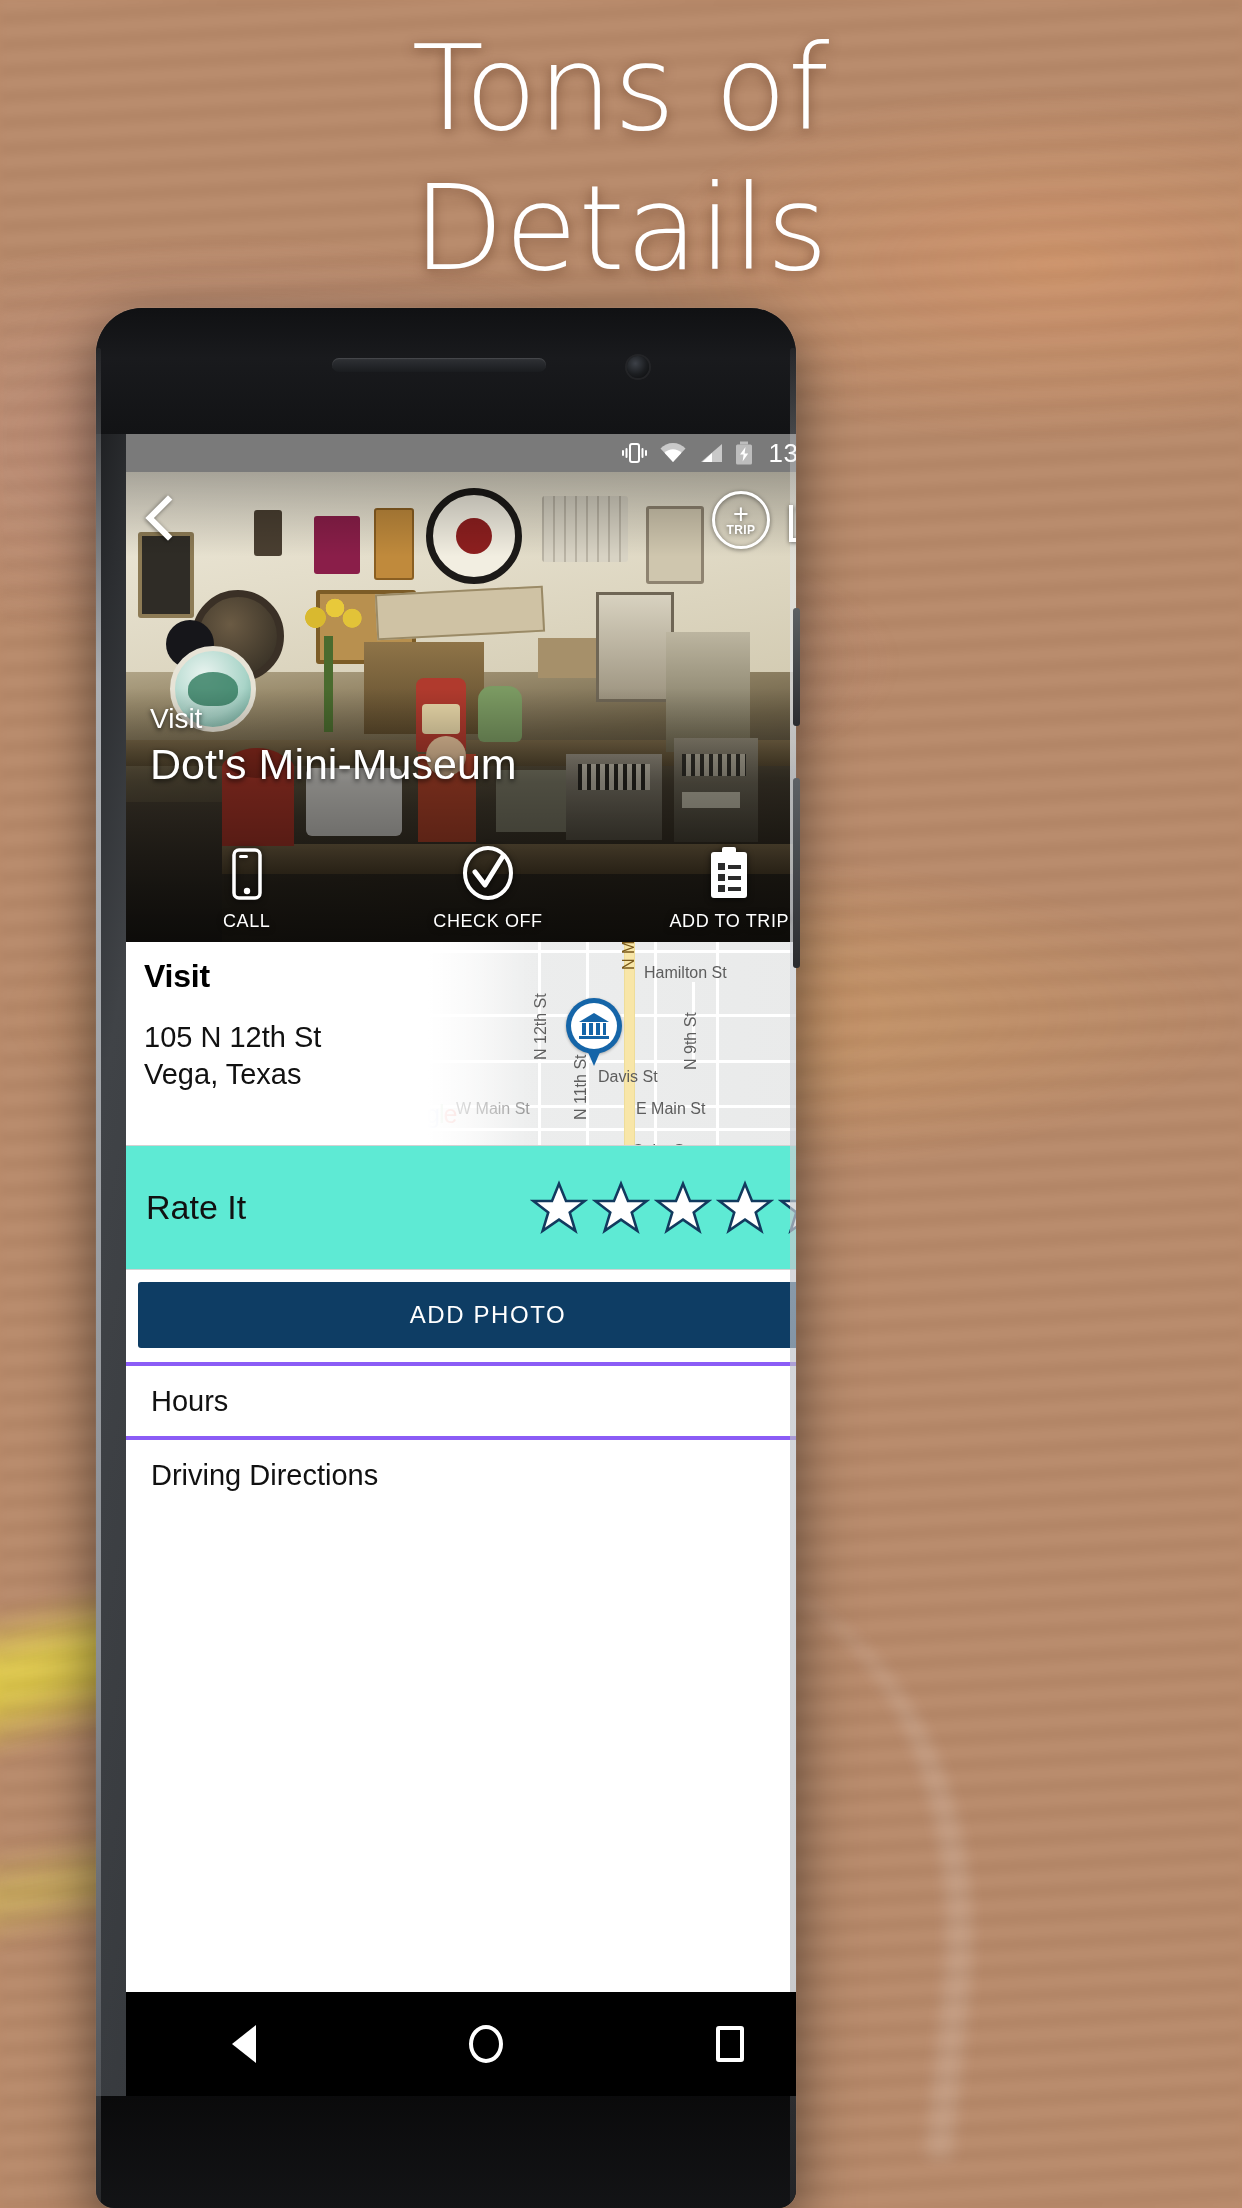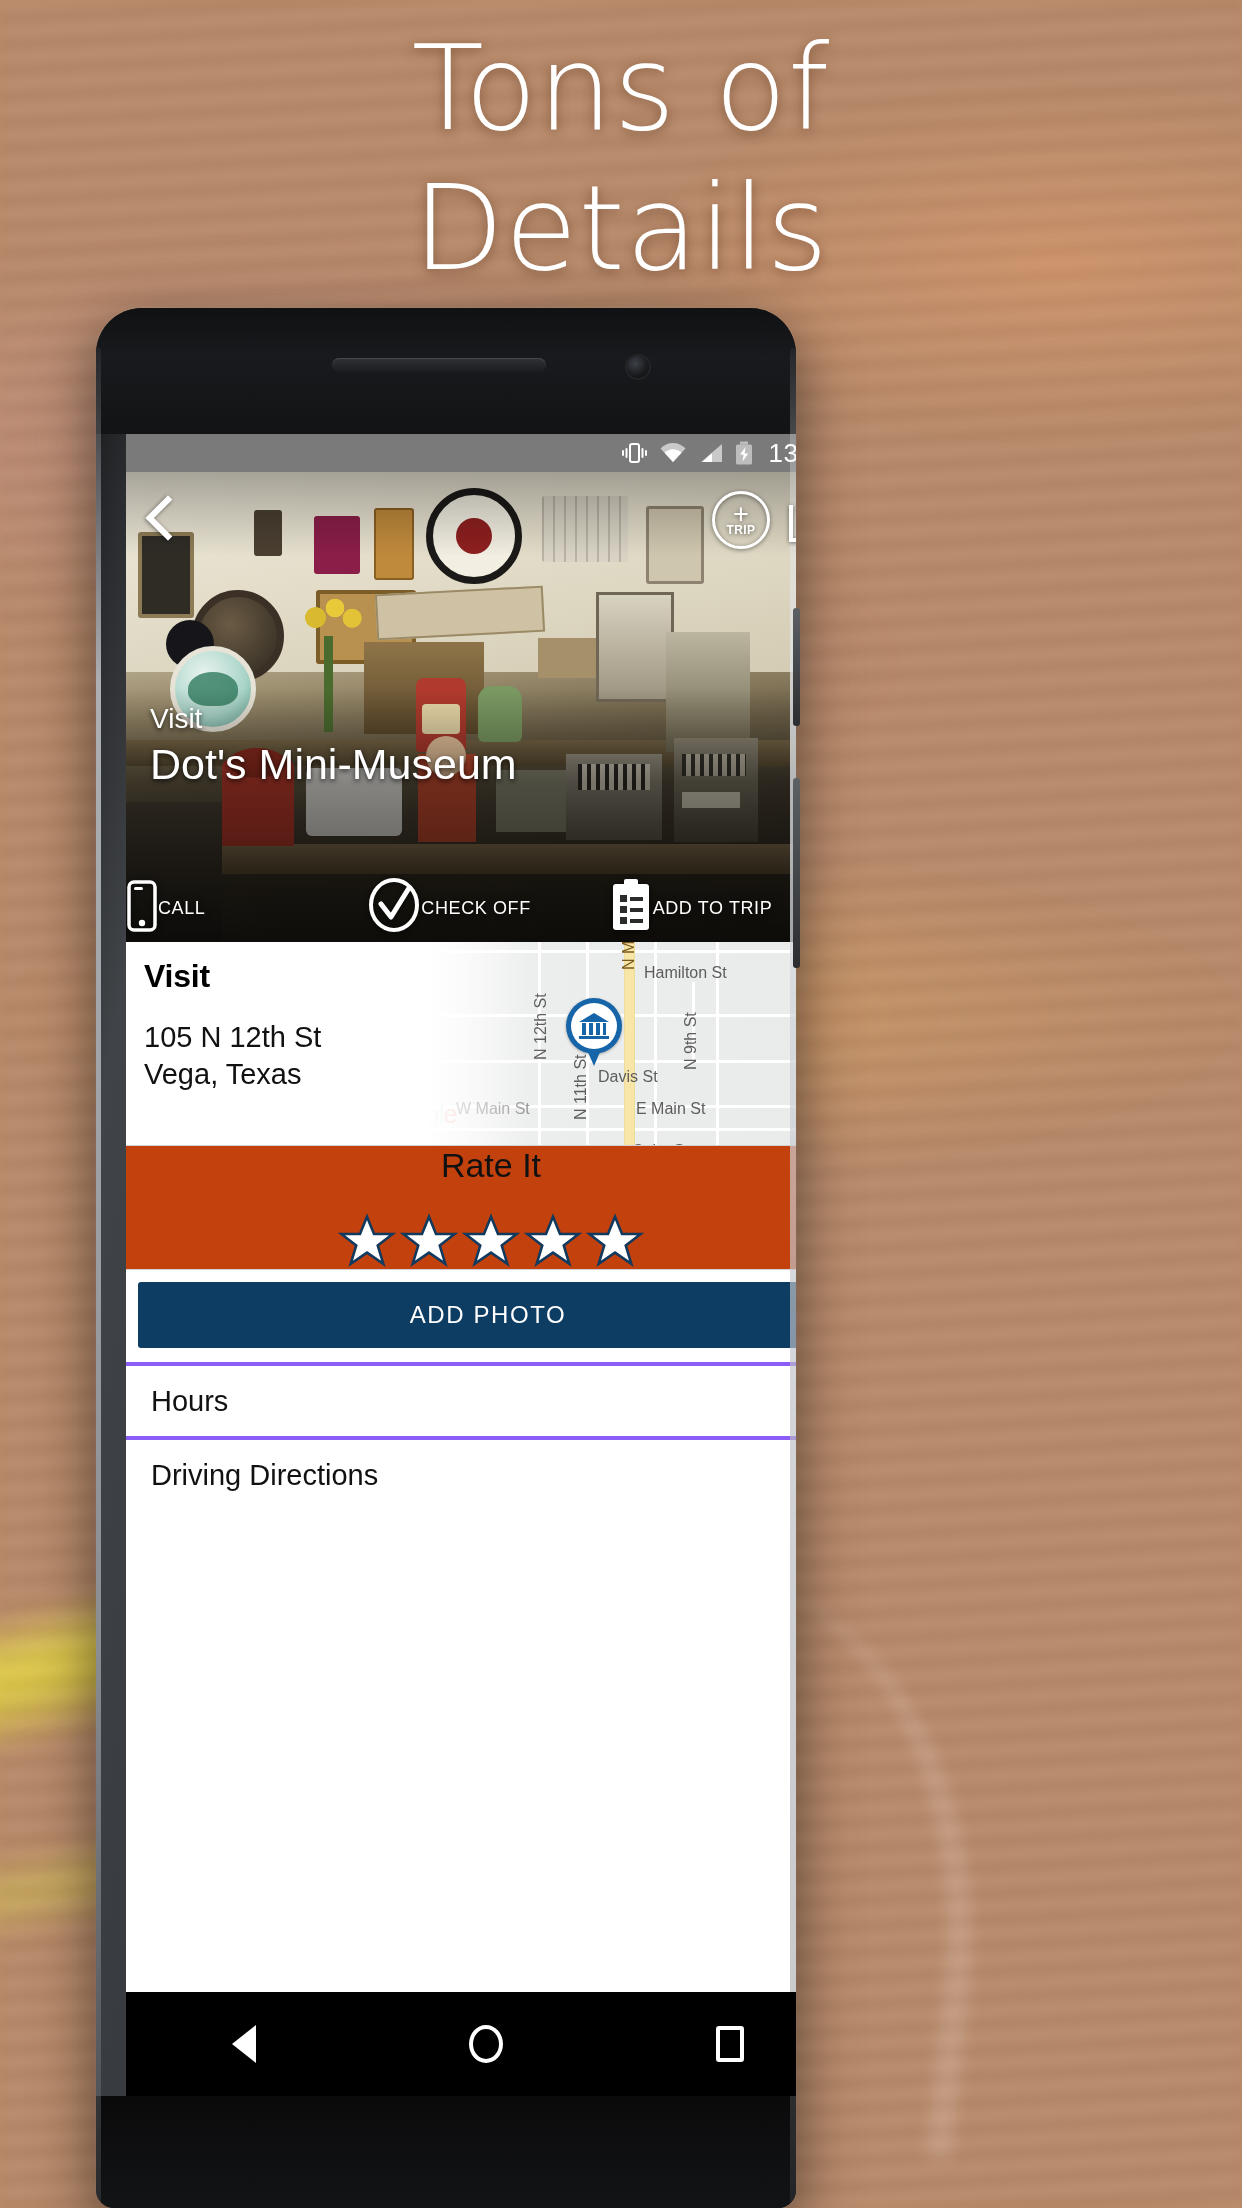--- a/index.html
+++ b/index.html
@@ -226,21 +226,21 @@
   }
   .hero-title .kicker{ font-size:28px; line-height:34px; font-weight:400;}
   .hero-title .name{ font-size:43px; line-height:52px; font-weight:400; margin-top:2px;}
 
   
   .hero-actions{
     position:absolute; left:0; right:0; bottom:10px; z-index:4;
     display:flex;
   }
   .hact{
-    flex:1; display:flex; flex-direction:row; align-items:center; color:#fff;
+    flex:1; display:flex; flex-direction:column; align-items:center; color:#fff;
     filter:drop-shadow(0 1px 3px rgba(0,0,0,.7));
   }
   .hact .ico{ height:58px; display:flex; align-items:flex-end; justify-content:center;}
   .hact .txt{ font-size:18px; letter-spacing:.6px; margin-top:11px; font-weight:400;}
 
   
   .info-row{ display:flex; height:204px; background:#fff; border-bottom:1px solid #d2d2d2;}
   .info-left{ width:294px; padding:16px 0 0 18px; }
   .closed{ font-size:32px; font-weight:700; color:#000; letter-spacing:-.2px;}
   .addr{ margin-top:24px; font-size:29px; line-height:37px; color:#111; }
@@ -275,21 +275,21 @@
     background:#1565a8; clip-path:polygon(0 0,100% 0,50% 100%);
   }
   .pin .disc{
     position:absolute; left:5px; top:5px; width:46px; height:46px; border-radius:50%;
     background:#fff; display:flex; align-items:center; justify-content:center; z-index:2;
   }
 
   
   .rate-row{
     height:124px; display:flex; align-items:center; justify-content:space-between;
-    padding:0 14px 0 20px; background:#c2410c; border-bottom:1px solid #d2d2d2;flex-direction:column;
+    padding:0 14px 0 20px; background:#5eead4; border-bottom:1px solid #d2d2d2;
   }
   .rate-lbl{ font-size:34px; color:#111; }
   .stars{ display:flex; gap:4px; align-items:center;}
 
   
   .btn-row{ display:flex; gap:14px; padding:12px 12px 14px 12px; background:#fff;}
   .btn{
     flex:1; height:66px; background:#0e3d64; color:#fff;
     display:flex; align-items:center; justify-content:center;
     font-size:24px; letter-spacing:1.6px; border-radius:3px; font-weight:400;

